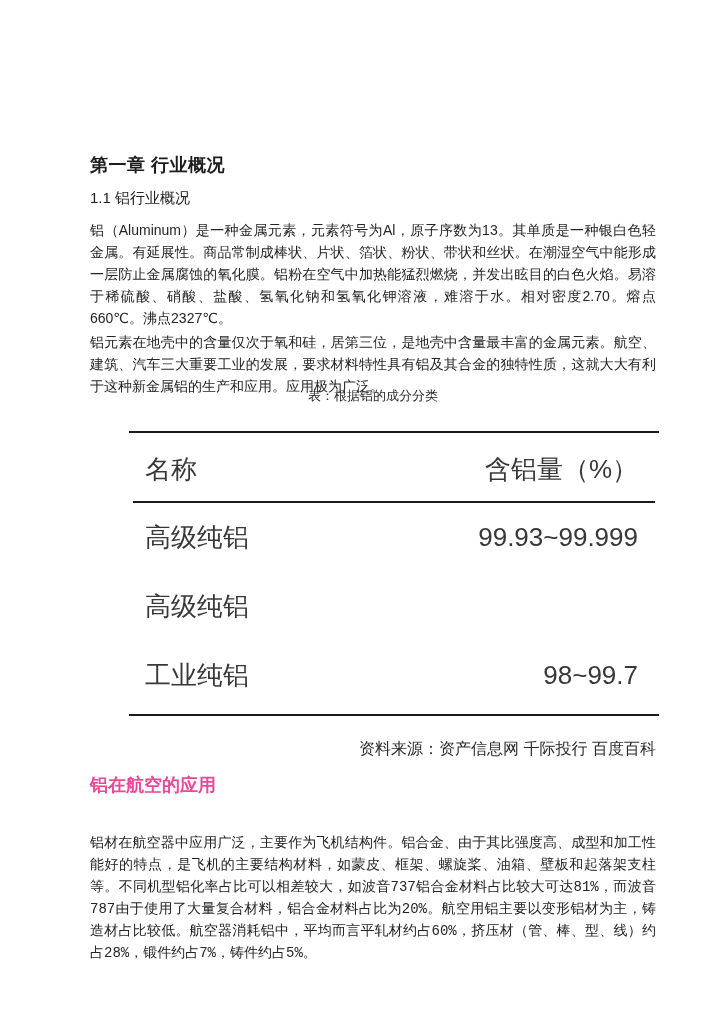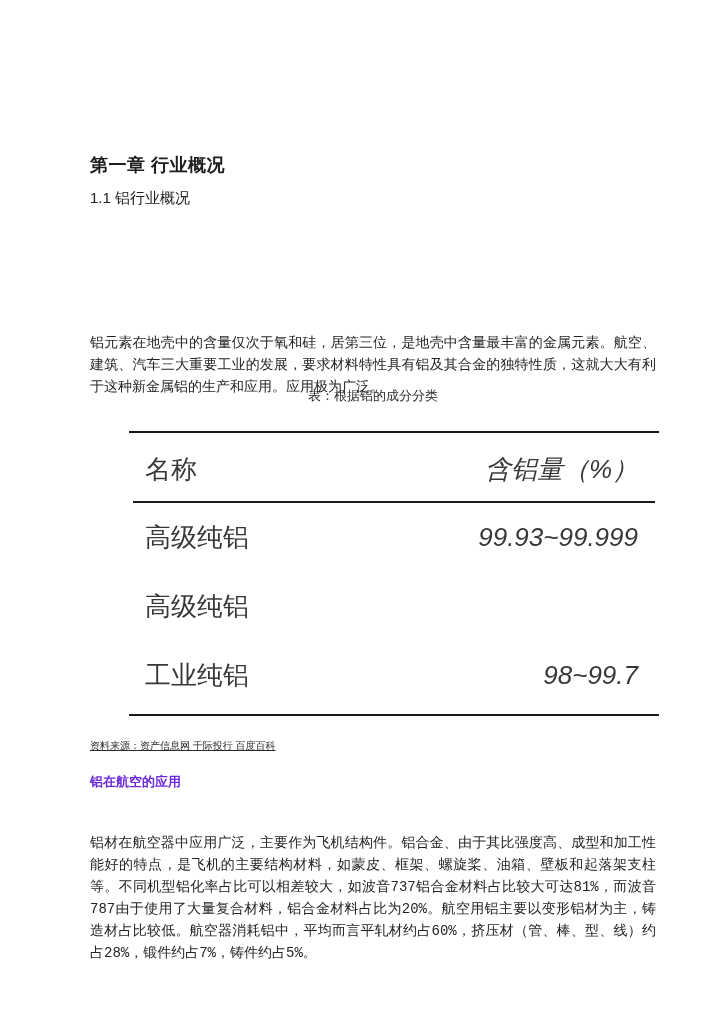--- a/index.html
+++ b/index.html
@@ -48,39 +48,40 @@
   .t-row {
     display: flex; justify-content: space-between; align-items: center;
     height: 69px;
     padding: 0 13px 0 8px;
   }
   .t-row.t-header {
     height: 66px;
     border-bottom: 2px solid #1a1a1a;
   }
   .t-cell-name { text-align: left; white-space: nowrap; }
-  .t-cell-value { text-align: right; white-space: nowrap; font-style: italic; }
+  .t-cell-value { text-align: right; white-space: nowrap; }
   .source-note {
     position: absolute; left: 78px; width: 574px; top: 727px;
-    text-align: left; font-size: 10px; color: #2b2b2b; text-decoration: underline;
+    text-align: right; font-size: 16px; color: #2b2b2b;
   }
   .subsection-heading {
     position: absolute; left: 78px; top: 761px;
-    font-size: 13px; font-weight: bold; color: #6d28d9;
+    font-size: 18px; font-weight: bold; color: #ec4899;
   }
 </style>
 </head>
 <body>
 
 <div class="page">
 
   <div class="chapter-heading">第一章 行业概况</div>
 
   <div class="section-heading">1.1 铝行业概况</div>
 
+  <div class="para para-1">铝（Aluminum）是一种金属元素，元素符号为Al，原子序数为13。其单质是一种银白色轻金属。有延展性。商品常制成棒状、片状、箔状、粉状、带状和丝状。在潮湿空气中能形成一层防止金属腐蚀的氧化膜。铝粉在空气中加热能猛烈燃烧，并发出眩目的白色火焰。易溶于稀硫酸、硝酸、盐酸、氢氧化钠和氢氧化钾溶液，难溶于水。相对密度2.70。熔点660℃。沸点2327℃。</div>
 
   <div class="para para-2">铝元素在地壳中的含量仅次于氧和硅，居第三位，是地壳中含量最丰富的金属元素。航空、建筑、汽车三大重要工业的发展，要求材料特性具有铝及其合金的独特性质，这就大大有利于这种新金属铝的生产和应用。应用极为广泛。</div>
 
   <div class="table-caption">表：根据铝的成分分类</div>
 
   <div class="report-table">
     <div class="t-row t-header">
       <div class="t-cell-name">名称</div>
       <div class="t-cell-value">含铝量（%）</div>
     </div>

